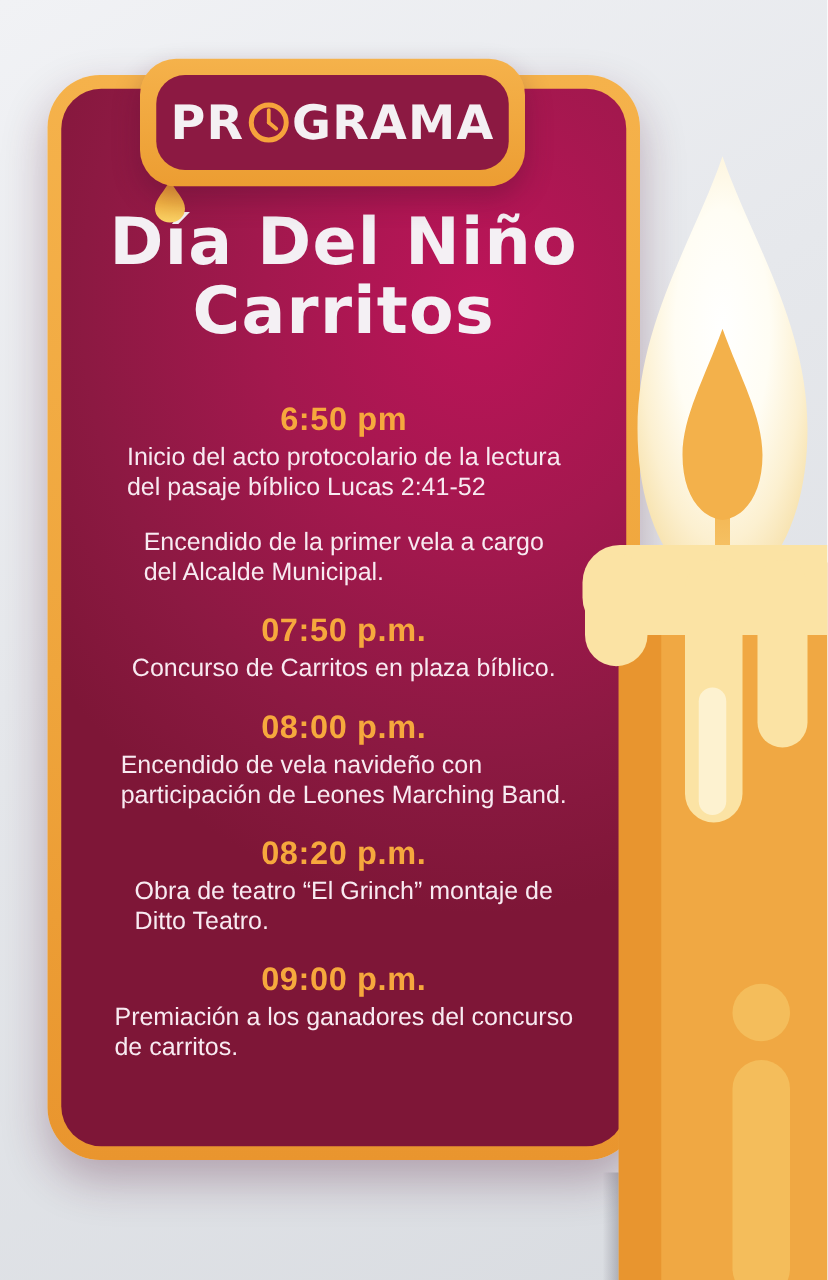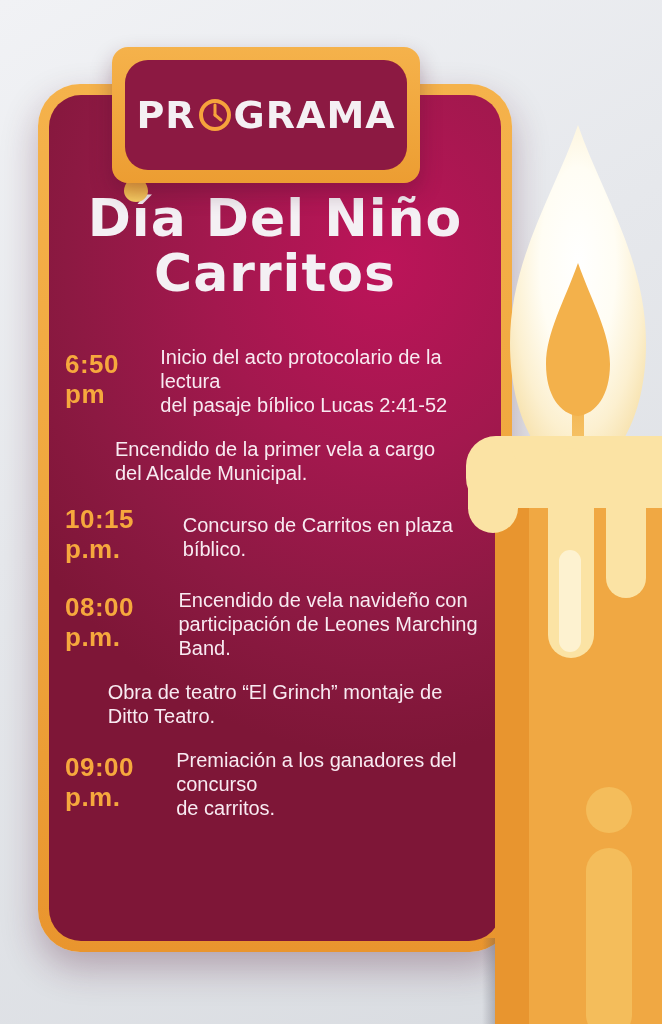--- a/index.html
+++ b/index.html
@@ -6,36 +6,36 @@
   html,body { width:662px; }
   body { font-family:"Liberation Sans","DejaVu Sans",sans-serif; }
 
   .stage {
     position:relative; width:662px; height:1024px; overflow:hidden;
     background:linear-gradient(150deg,#F1F2F5 0%,#E6E8EC 40%,#D8DBE0 100%);
   }
 
   
   .card {
-    position:absolute; left:38px; top:84px; width:474px; height:868px;
+    position:absolute; left:38px; top:60px; width:474px; height:868px;
     border-radius:42px; padding:11px; z-index:1;
     background:linear-gradient(180deg,#F5B24B 0%,#EFA53C 55%,#E9952E 100%);
     box-shadow:0 16px 36px rgba(80,20,50,.30);
   }
   .card-inner {
     width:100%; height:100%; border-radius:32px; overflow:hidden;
     background:radial-gradient(95% 58% at 74% 20%, #BC1459 0%, #A3184E 40%, #8C1942 74%, #7E1637 100%);
     display:flex; flex-direction:column; align-items:center;
     padding:96px 16px 0;
   }
 
   
   .badge {
-    position:absolute; left:112px; top:47px; width:308px; height:136px;
-    border-radius:16px; padding:13px; z-index:3;
+    position:absolute; left:112px; top:47px; width:308px; height:102px;
+    border-radius:29px; padding:13px; z-index:3;
     background:linear-gradient(180deg,#F5B24B 0%,#EC9D32 100%);
     box-shadow:0 10px 22px rgba(70,15,45,.32);
   }
   .badge-inner {
     width:100%; height:100%; border-radius:23px; background:#8C1942;
     display:flex; align-items:center; justify-content:center;
   }
   .badge-text {
     color:#F4F0F3; font-size:38px; font-weight:bold; letter-spacing:1px;
     font-family:"DejaVu Sans","Liberation Sans",sans-serif;
@@ -47,21 +47,21 @@
   .title {
     position:relative; text-align:center; color:#F4F0F4;
     font-family:"DejaVu Sans","Liberation Sans",sans-serif;
     font-weight:bold; font-size:52px; line-height:1.06; letter-spacing:1px;
     margin-bottom:44px;
   }
   .flame-accent { position:absolute; left:calc(50% - 152px); top:-24px; width:26px; height:36px; }
 
   
   .schedule { display:flex; flex-direction:column; align-items:center; }
-  .entry { display:flex; align-items:center; margin-bottom:20px; }
+  .entry { display:flex; flex-direction:column; align-items:center; margin-bottom:20px; }
   .time {
     color:#F6A83D; font-size:26px; font-weight:bold; line-height:1.15;
     margin-bottom:3px; letter-spacing:.5px;
   }
   .desc {
     color:#F8EAF1; font-size:20px; line-height:1.2; 
     white-space:pre-line; max-width:444px;
   }
 
   
@@ -140,31 +140,32 @@
           <div class="desc">Inicio del acto protocolario de la lectura
 del pasaje bíblico Lucas 2:41-52</div>
         </div>
 
         <div class="entry">
           <div class="desc">Encendido de la primer vela a cargo
 del Alcalde Municipal.</div>
         </div>
 
         <div class="entry">
-          <div class="time">10:15 p.m.</div>
+          <div class="time">07:50 p.m.</div>
           <div class="desc">Concurso de Carritos en plaza bíblico.</div>
         </div>
 
         <div class="entry">
           <div class="time">08:00 p.m.</div>
           <div class="desc">Encendido de vela navideño con
 participación de Leones Marching Band.</div>
         </div>
 
         <div class="entry">
+          <div class="time">08:20 p.m.</div>
           <div class="desc">Obra de teatro “El Grinch” montaje de
 Ditto Teatro.</div>
         </div>
 
         <div class="entry">
           <div class="time">09:00 p.m.</div>
           <div class="desc">Premiación a los ganadores del concurso
 de carritos.</div>
         </div>
 

